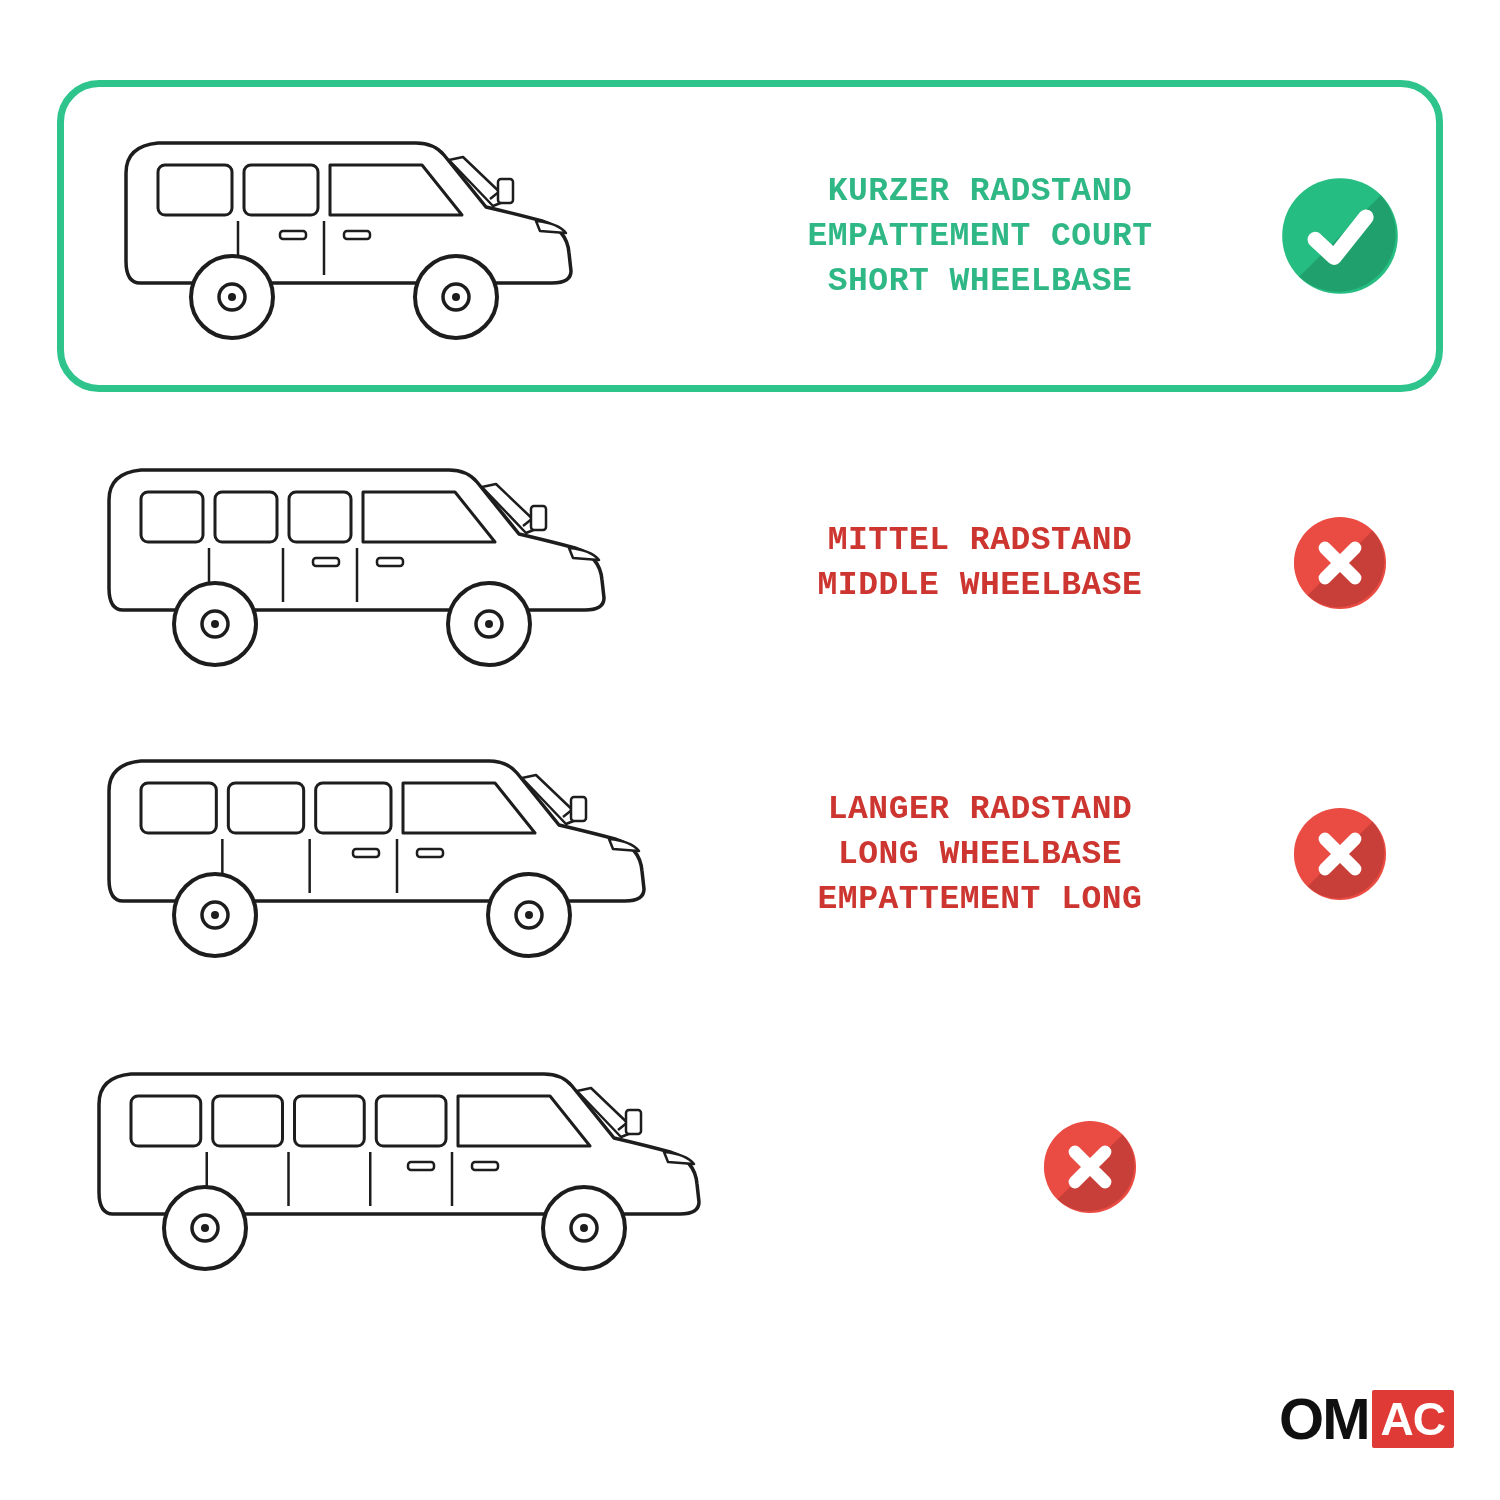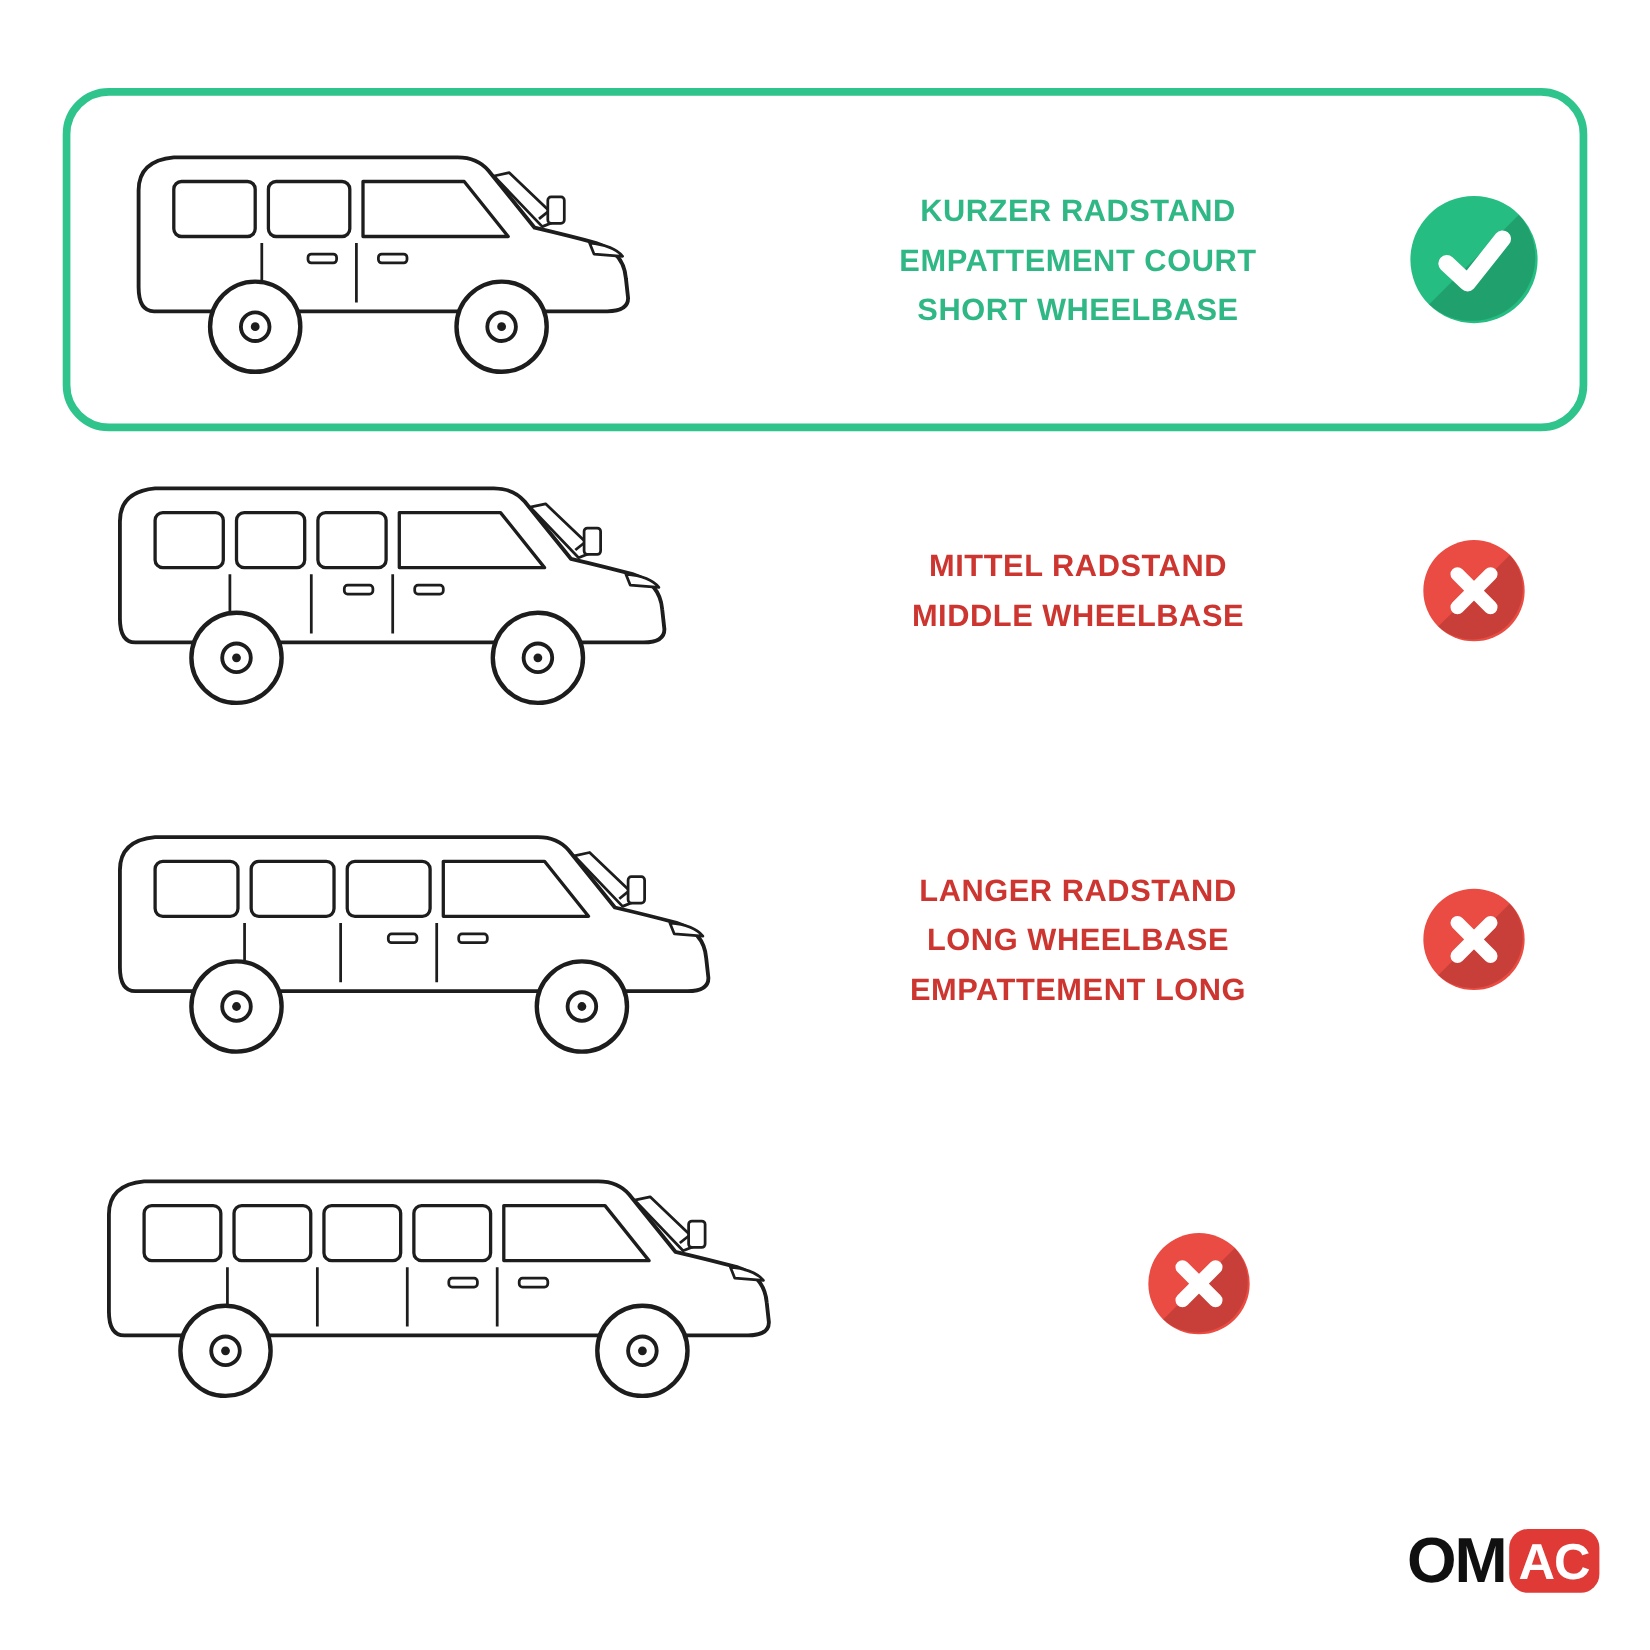--- a/index.html
+++ b/index.html
@@ -7,43 +7,44 @@
     position:relative;width:1500px;height:1500px;background:var(--bg,#fff);
     overflow:hidden;font-family:"Liberation Sans",sans-serif;
   }
   .highlight-box{
     position:absolute;left:57px;top:80px;width:1386px;height:312px;
     border:7px solid var(--border-green,#2ec48c);border-radius:42px;
     box-sizing:border-box;z-index:0;background:transparent;
   }
   .row{position:absolute;left:0;width:1500px;display:flex;align-items:center;z-index:1;}
   .r0{top:80px;height:312px;}
-  .r1{top:422px;height:230px;}
+  .r1{top:448px;height:230px;}
   .r2{top:738px;height:232px;}
   .r3{top:1048px;height:238px;}
   .van-slot{flex:0 0 730px;display:flex;align-items:center;box-sizing:border-box;}
   .r0 .van-slot{padding-left:112px;}
   .r1 .van-slot{padding-left:95px;}
   .r2 .van-slot{padding-left:95px;}
   .r3 .van-slot{padding-left:85px;}
   .van-slot svg{display:block;}
   .label-slot{
     flex:0 0 500px;text-align:center;font-weight:700;
-    font-size:28px;line-height:45px;letter-spacing:0.5px;
+    font-size:33px;line-height:45px;letter-spacing:0.5px;
     text-transform:uppercase;
+    font-family:Liberation Mono, monospace;
   }
   .icon-slot{flex:1;display:flex;justify-content:center;padding-right:50px;box-sizing:border-box;}
   .icon-slot svg{display:block;}
   .status-check svg{width:118px;height:118px;}
   .status-cross svg{width:94px;height:94px;}
   .logo{position:absolute;right:46px;bottom:52px;display:flex;align-items:center;gap:3px;}
   .logo-om{font-size:58px;font-weight:800;color:#101010;letter-spacing:-2px;line-height:1;}
   .logo-ac{
     background:var(--logo-red,#e03a36);color:#ffffff;font-weight:800;
-    font-size:46px;line-height:1;padding:6px 9px;border-radius:17px;letter-spacing:-1px;
+    font-size:46px;line-height:1;padding:6px 9px;border-radius:2px;letter-spacing:-1px;
   }
 </style>
 </head>
 <body>
 
 <div class="canvas">
 
   <div class="highlight-box"></div>
 
   <section class="row r0">

